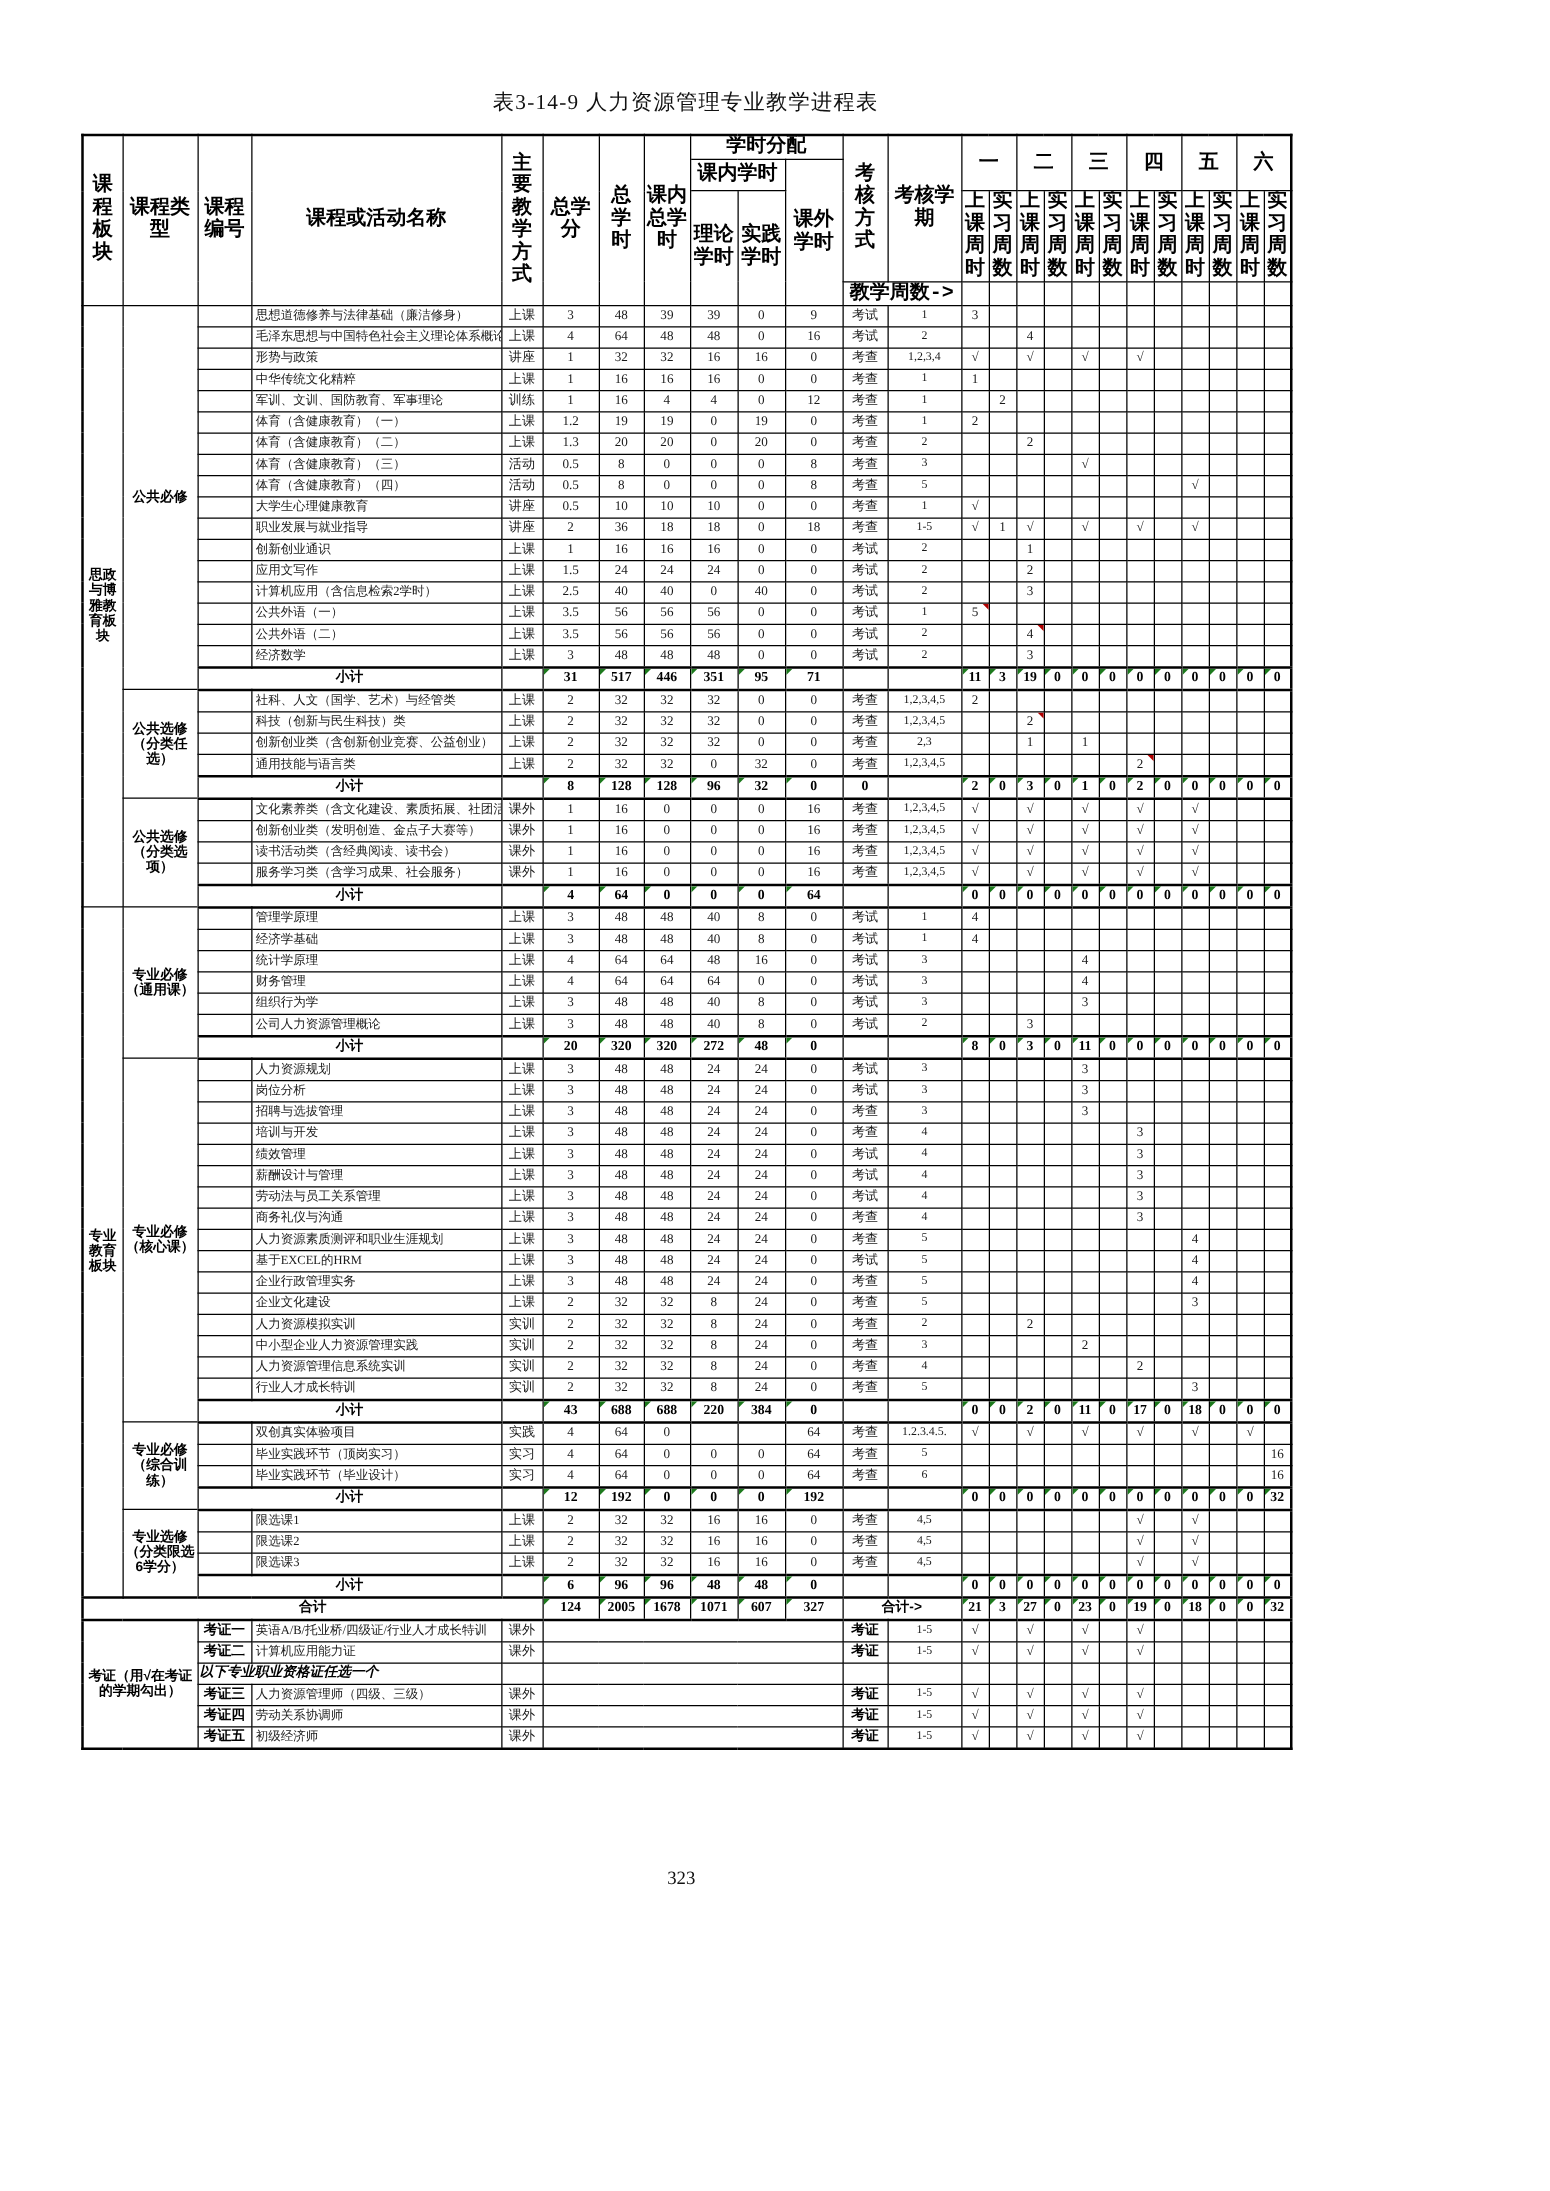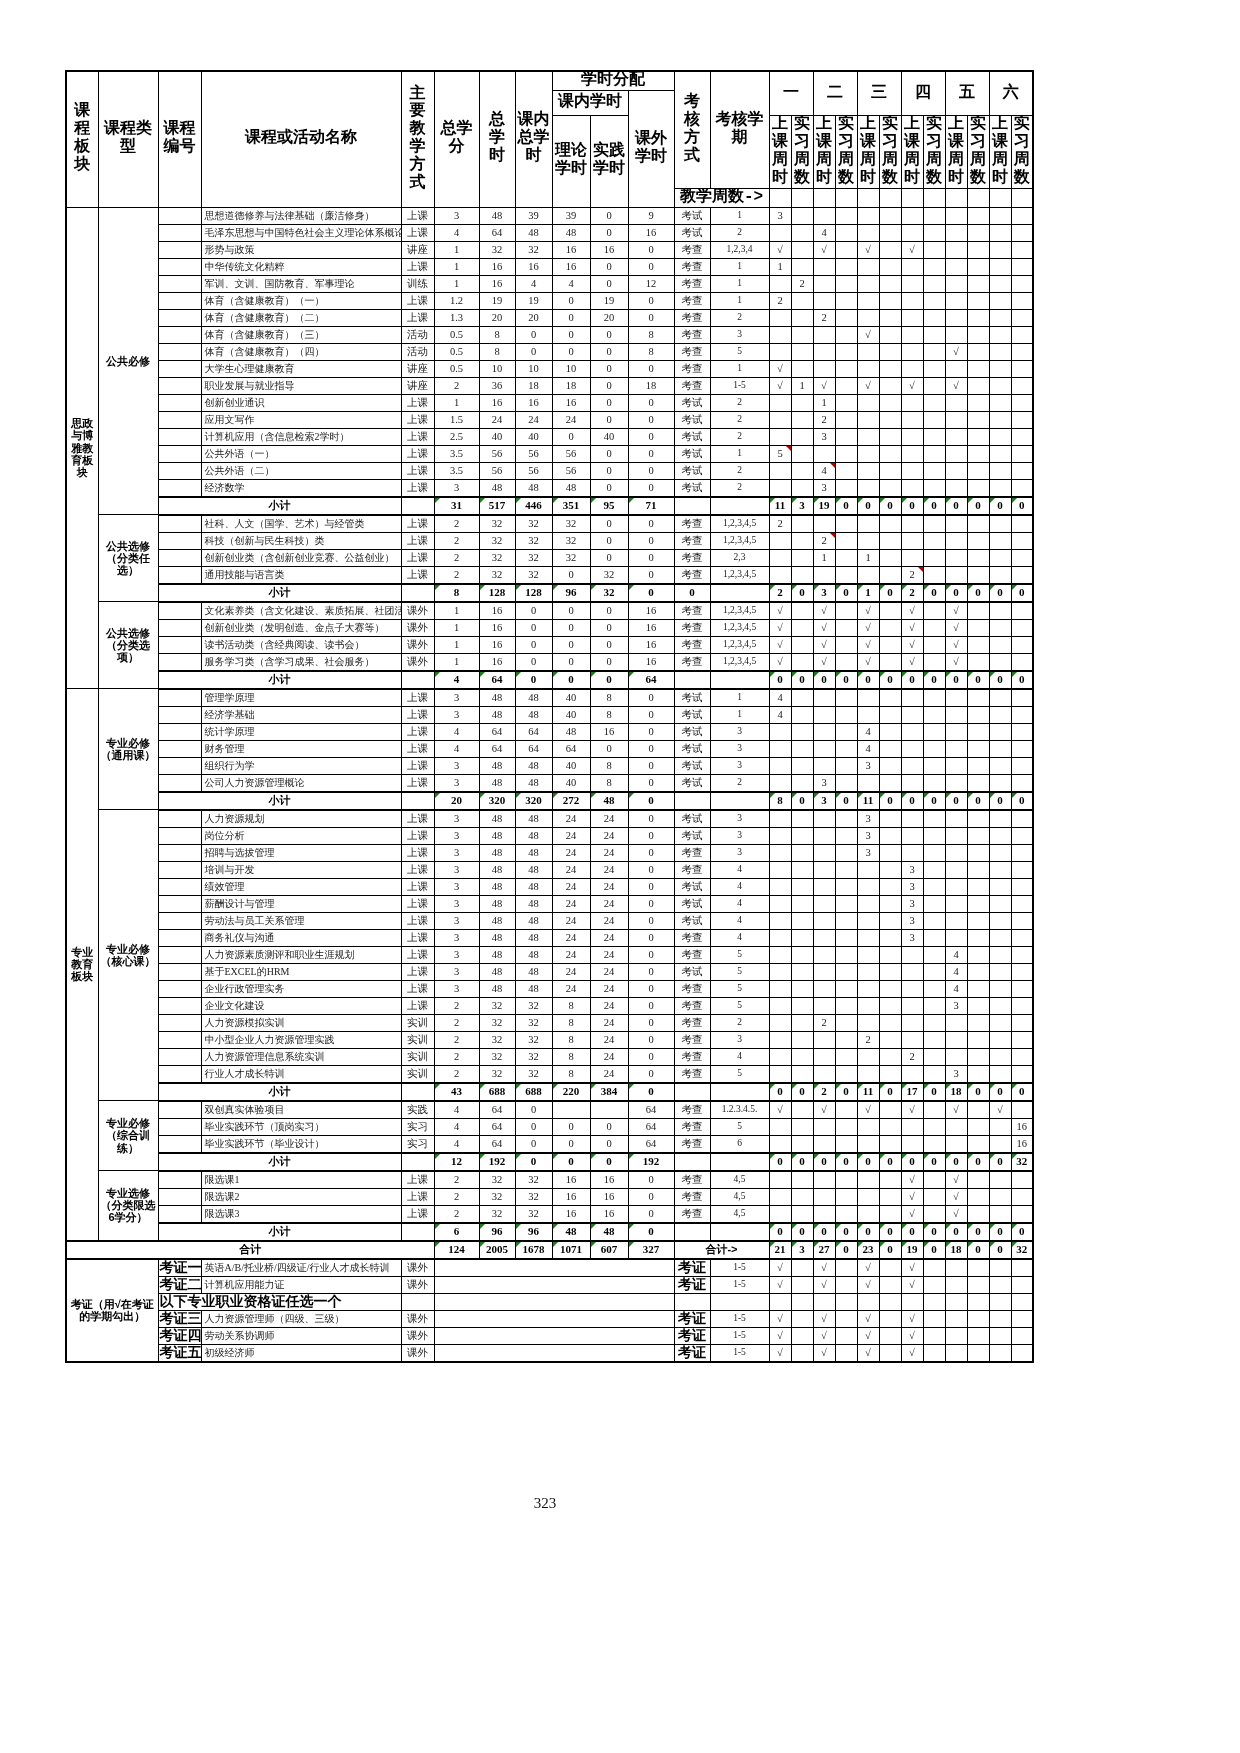--- a/index.html
+++ b/index.html
@@ -37,40 +37,41 @@
   tr.subtotal td,tr.total td{
     font-weight:bold;border-top:2px solid #000;border-bottom:2px solid #000;
     font-size:11px;color:#000;
   }
   tr.subtotal td.stlabel,tr.total td.stlabel{
     font-family:"Liberation Sans","DejaVu Sans",sans-serif;font-size:11px;
   }
   tr.cert-row td{border-top:1px solid #000;}
   tr.cert-first td{border-top:2px solid #000;}
   td.cert-tag,td.cert-divider,td.cert-assess{
-    font-family:"Liberation Sans","DejaVu Sans",sans-serif;font-weight:bold;font-size:14px;margin-top:32px;
+    font-family:"Liberation Sans","DejaVu Sans",sans-serif;font-weight:bold;font-size:11px;margin-top:32px;
   }
-  td.cert-divider{text-align:left;}
+  td.cert-divider{text-align:left;font-style:italic;}
   td.cert-module{
     font-family:"Liberation Sans","DejaVu Sans",sans-serif;font-weight:bold;
     white-space:normal;font-size:11px;
   }
   .rm::after{content:"";position:absolute;top:0;right:0;width:0;height:0;
     border-left:5px solid transparent;border-top:5px solid #b00000;}
   .gm::before{content:"";position:absolute;top:0;left:0;width:0;height:0;
     border-right:5px solid transparent;border-top:5px solid #1d7a1d;}
   .page-number{
     position:absolute;left:0;width:1090px;top:1495px;text-align:center;
     font-size:15px;color:#111;
   }
 </style>
 </head>
 <body>
 
 <div class="sheet">
+  <div class="doc-title">表3-14-9 人力资源管理专业教学进程表</div>
 
   <table>
     <colgroup>
       <col style="width:32px">
         <col style="width:60px">
         <col style="width:43px">
         <col style="width:200px">
       <col style="width:33px">
         <col style="width:45px">
         <col style="width:36px">

